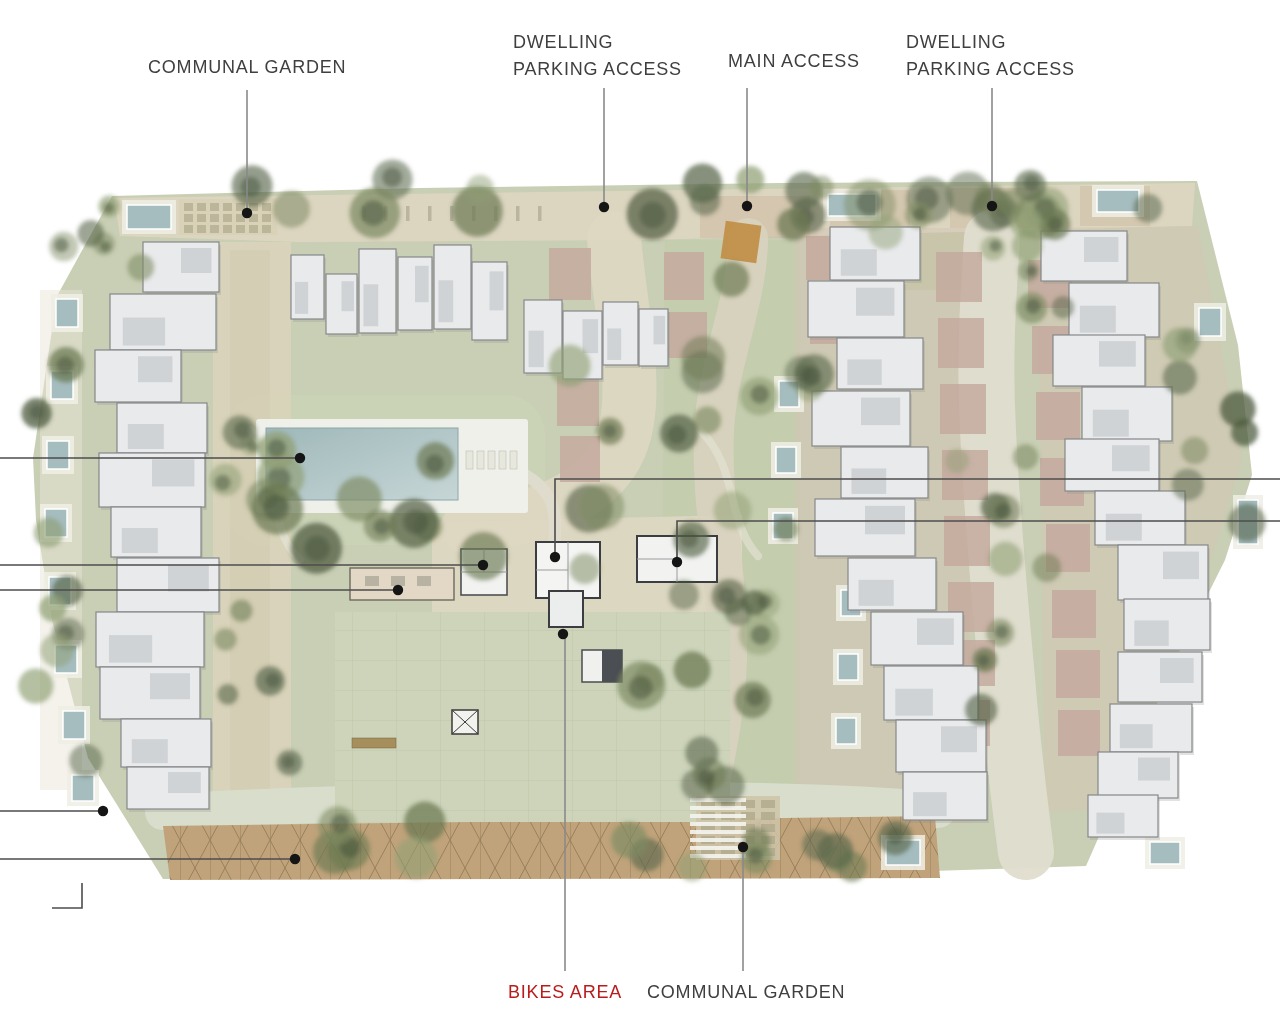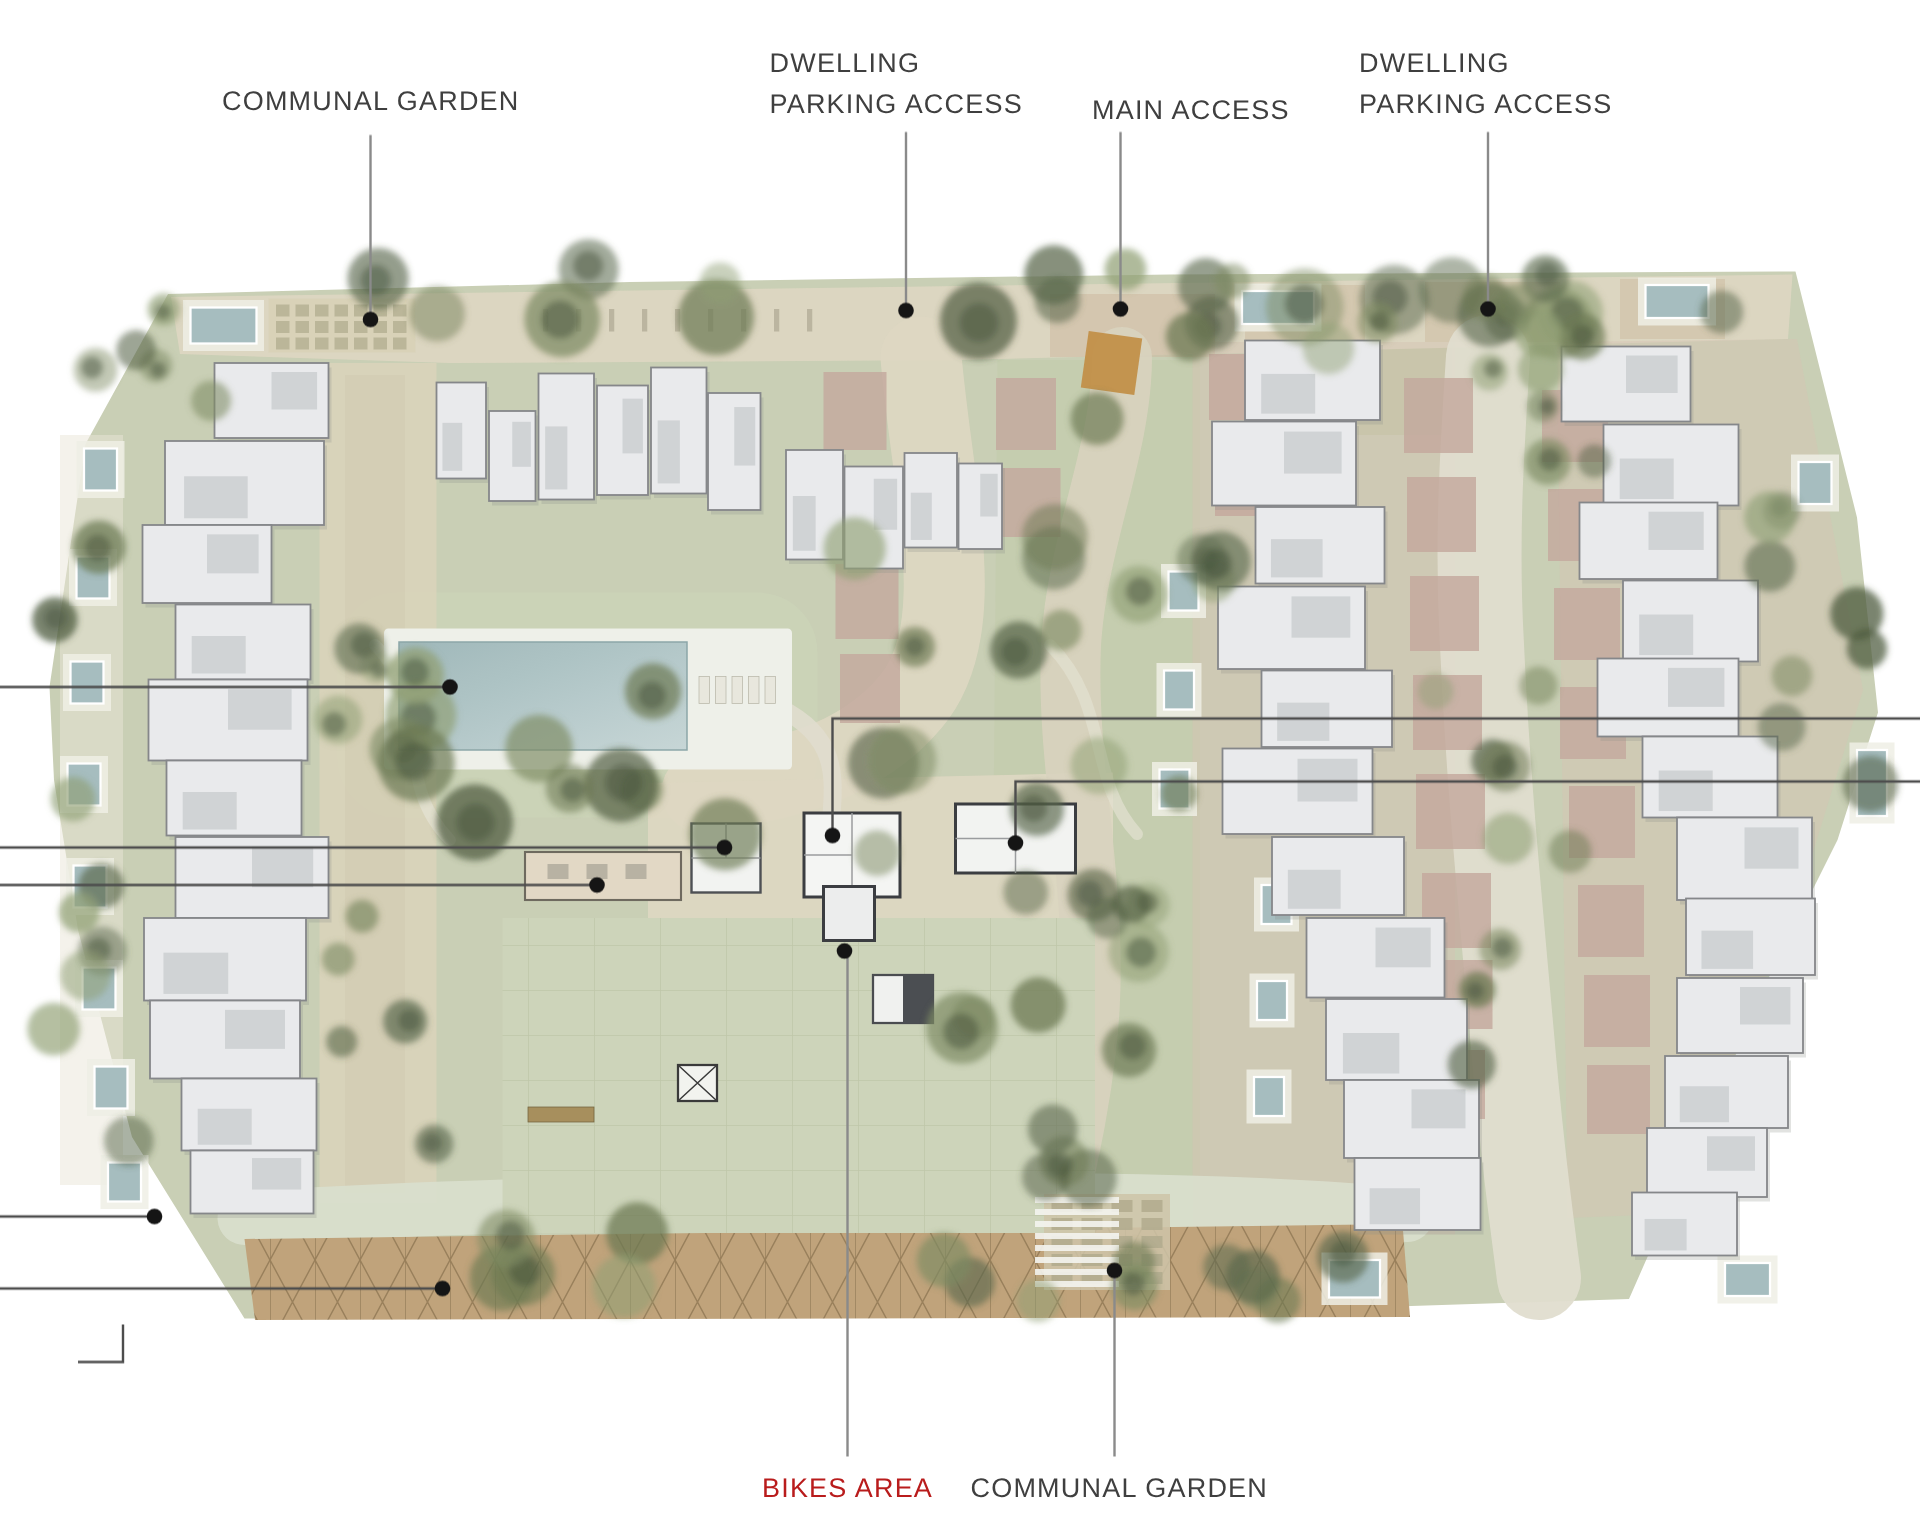--- a/index.html
+++ b/index.html
@@ -602,21 +602,21 @@
       </g>
   </svg>
 
   <div class="plan-label" style="left: 148px; top: 54px; color: rgb(63, 63, 63);">
     <span>COMMUNAL GARDEN</span>
   </div>
   <div class="plan-label" style="left: 513px; top: 29px; color: rgb(63, 63, 63);">
     <span>DWELLING</span>
     <span>PARKING ACCESS</span>
   </div>
-  <div class="plan-label" style="left: 728px; top: 60px; color: rgb(63, 63, 63);">
+  <div class="plan-label" style="left: 728px; top: 48px; color: rgb(63, 63, 63);">
     <span>MAIN ACCESS</span>
   </div>
   <div class="plan-label" style="left: 906px; top: 29px; color: rgb(63, 63, 63);">
     <span>DWELLING</span>
     <span>PARKING ACCESS</span>
   </div>
   <div class="plan-label" style="left: 508px; top: 979px; color: #b91c1c;">
     <span>BIKES AREA</span>
   </div>
   <div class="plan-label" style="left: 647px; top: 979px; color: rgb(63, 63, 63);">

